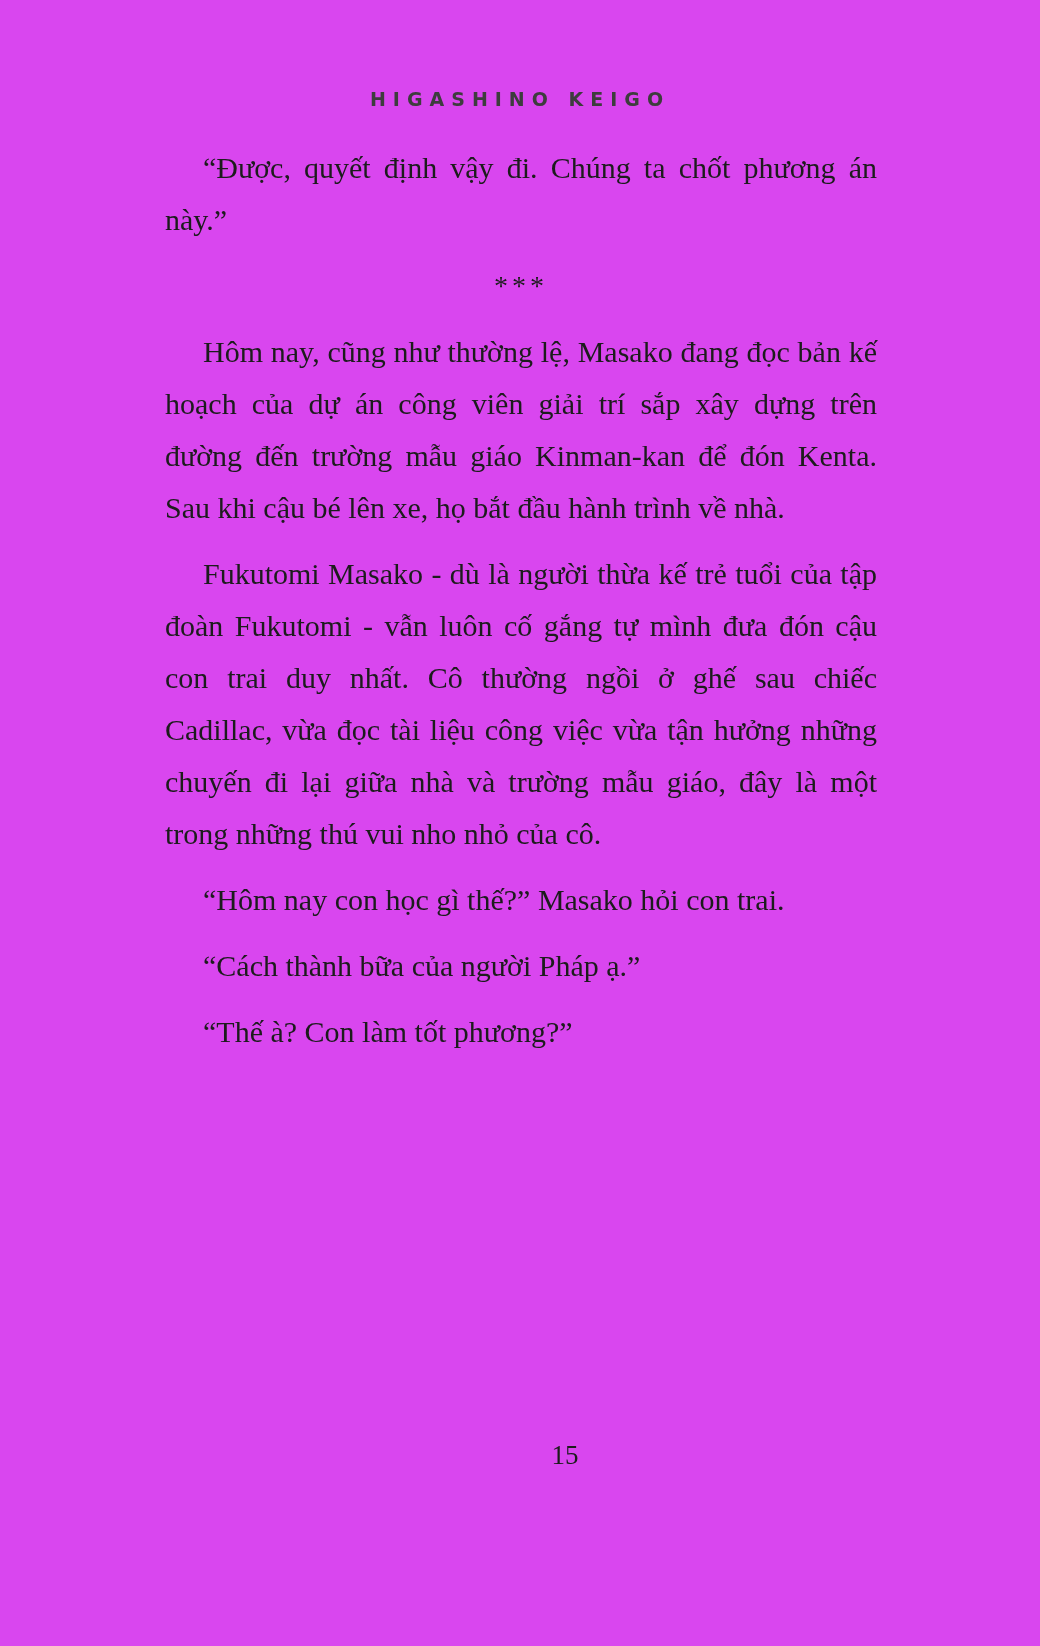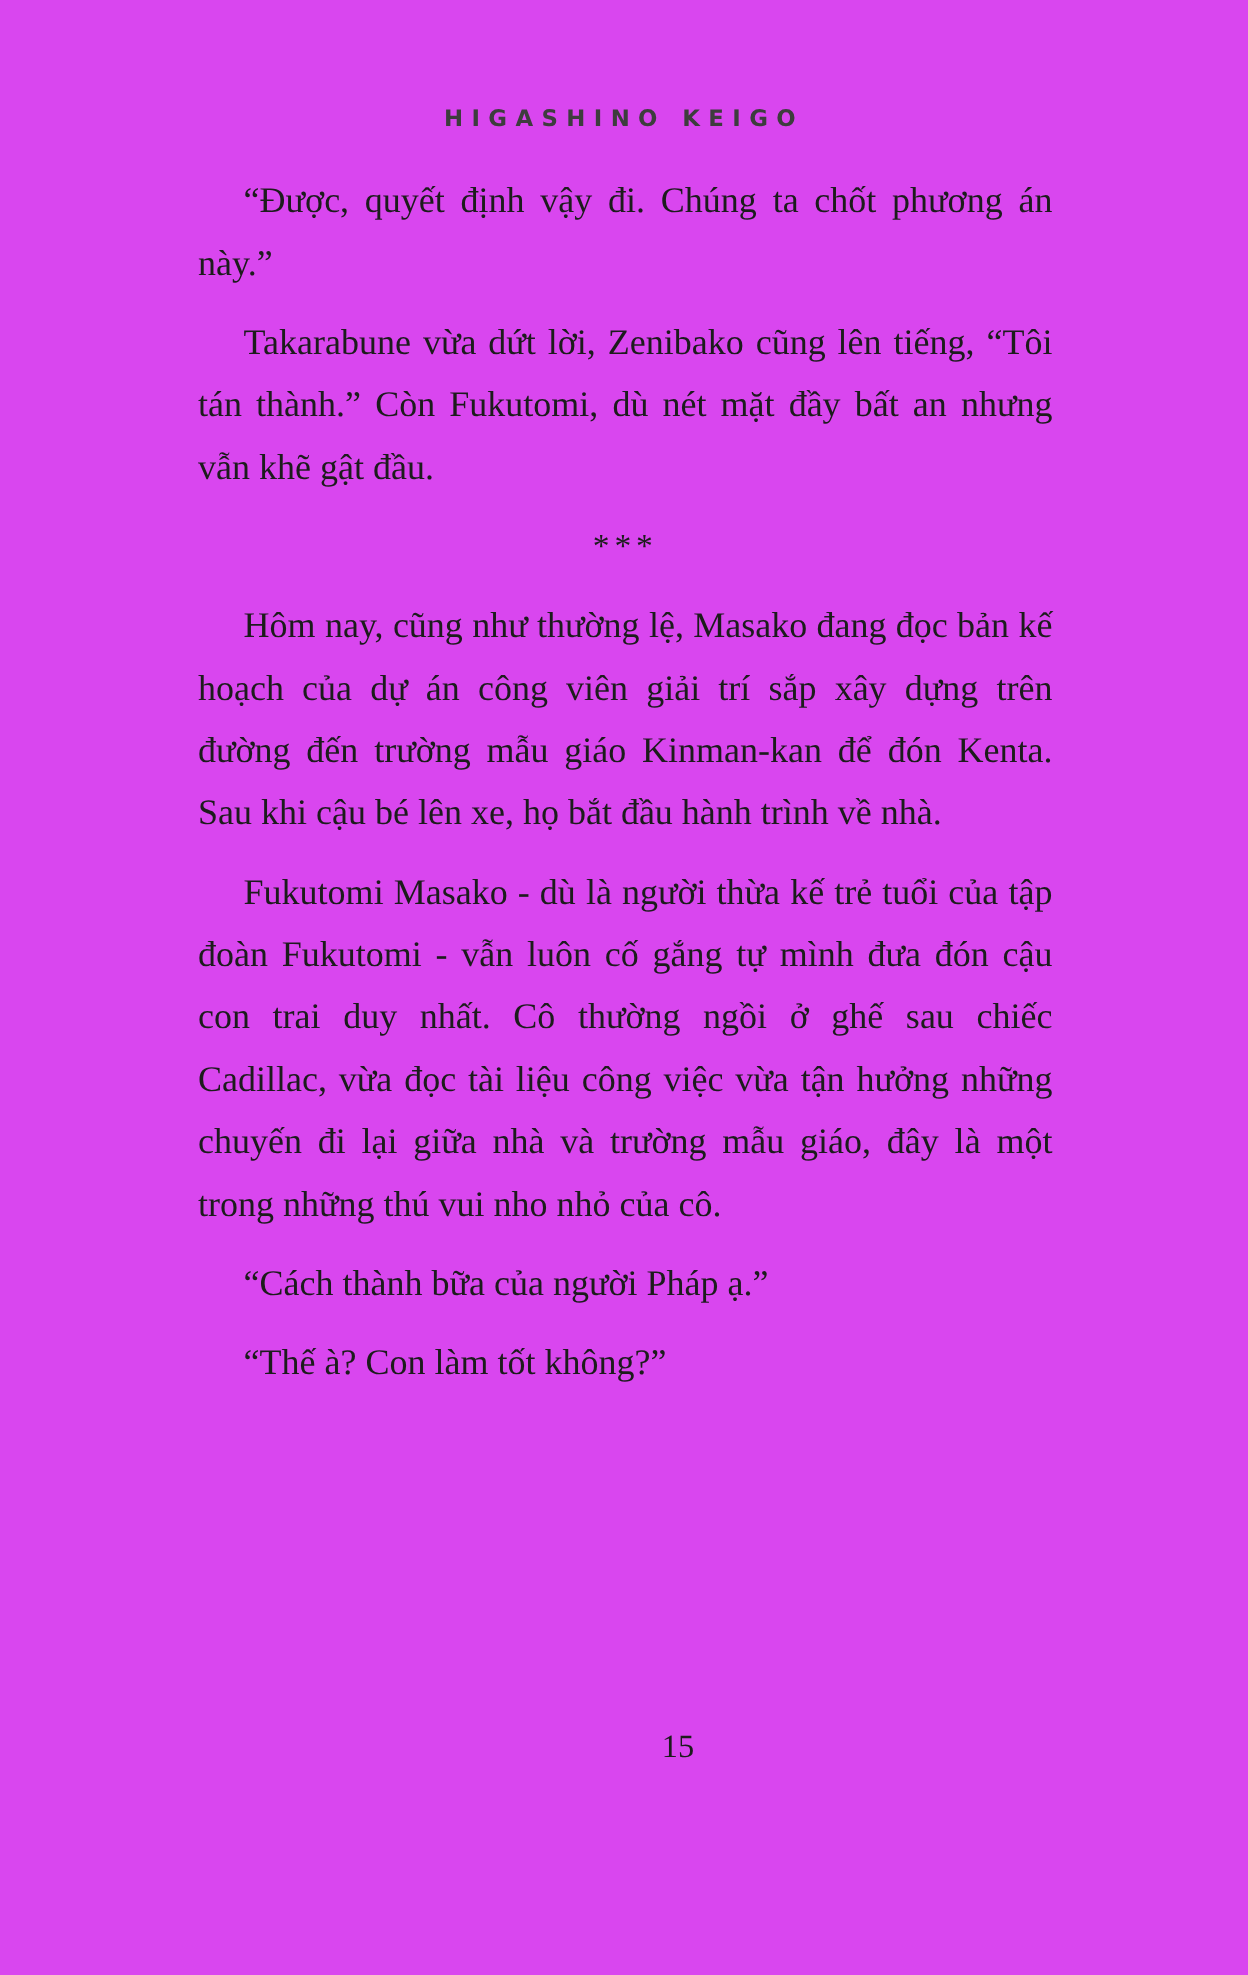--- a/index.html
+++ b/index.html
@@ -63,23 +63,23 @@
 </style>
 </head>
 <body>
 
 <div class="book-page">
 
   <header class="running-head">HIGASHINO KEIGO</header>
 
   <main class="body-text">
     <p class="para">“Được, quyết định vậy đi. Chúng ta chốt phương án này.”</p>
-    <p class="para">Takarabune vừa dứt lời, Zenibako cũng lên tiếng, “Tôi tán thành.” Còn Fukutomi, dù nét mặt đầy bất an nhưng vẫn khẽ gật đầu.</p>
     <div class="separator">***</div>
     <p class="para">Hôm nay, cũng như thường lệ, Masako đang đọc bản kế hoạch của dự án công viên giải trí sắp xây dựng trên đường đến trường mẫu giáo Kinman-kan để đón Kenta. Sau khi cậu bé lên xe, họ bắt đầu hành trình về nhà.</p>
     <p class="para">Fukutomi Masako - dù là người thừa kế trẻ tuổi của tập đoàn Fukutomi - vẫn luôn cố gắng tự mình đưa đón cậu con trai duy nhất. Cô thường ngồi ở ghế sau chiếc Cadillac, vừa đọc tài liệu công việc vừa tận hưởng những chuyến đi lại giữa nhà và trường mẫu giáo, đây là một trong những thú vui nho nhỏ của cô.</p>
+    <p class="para">“Hôm nay con học gì thế?” Masako hỏi con trai.</p>
     <p class="para">“Cách thành bữa của người Pháp ạ.”</p>
-    <p class="para">“Thế à? Con làm tốt không?”</p>
+    <p class="para">“Thế à? Con làm tốt phương?”</p>
   </main>
 
   <footer class="page-number">15</footer>
 
 </div>
 
 </body></html>

